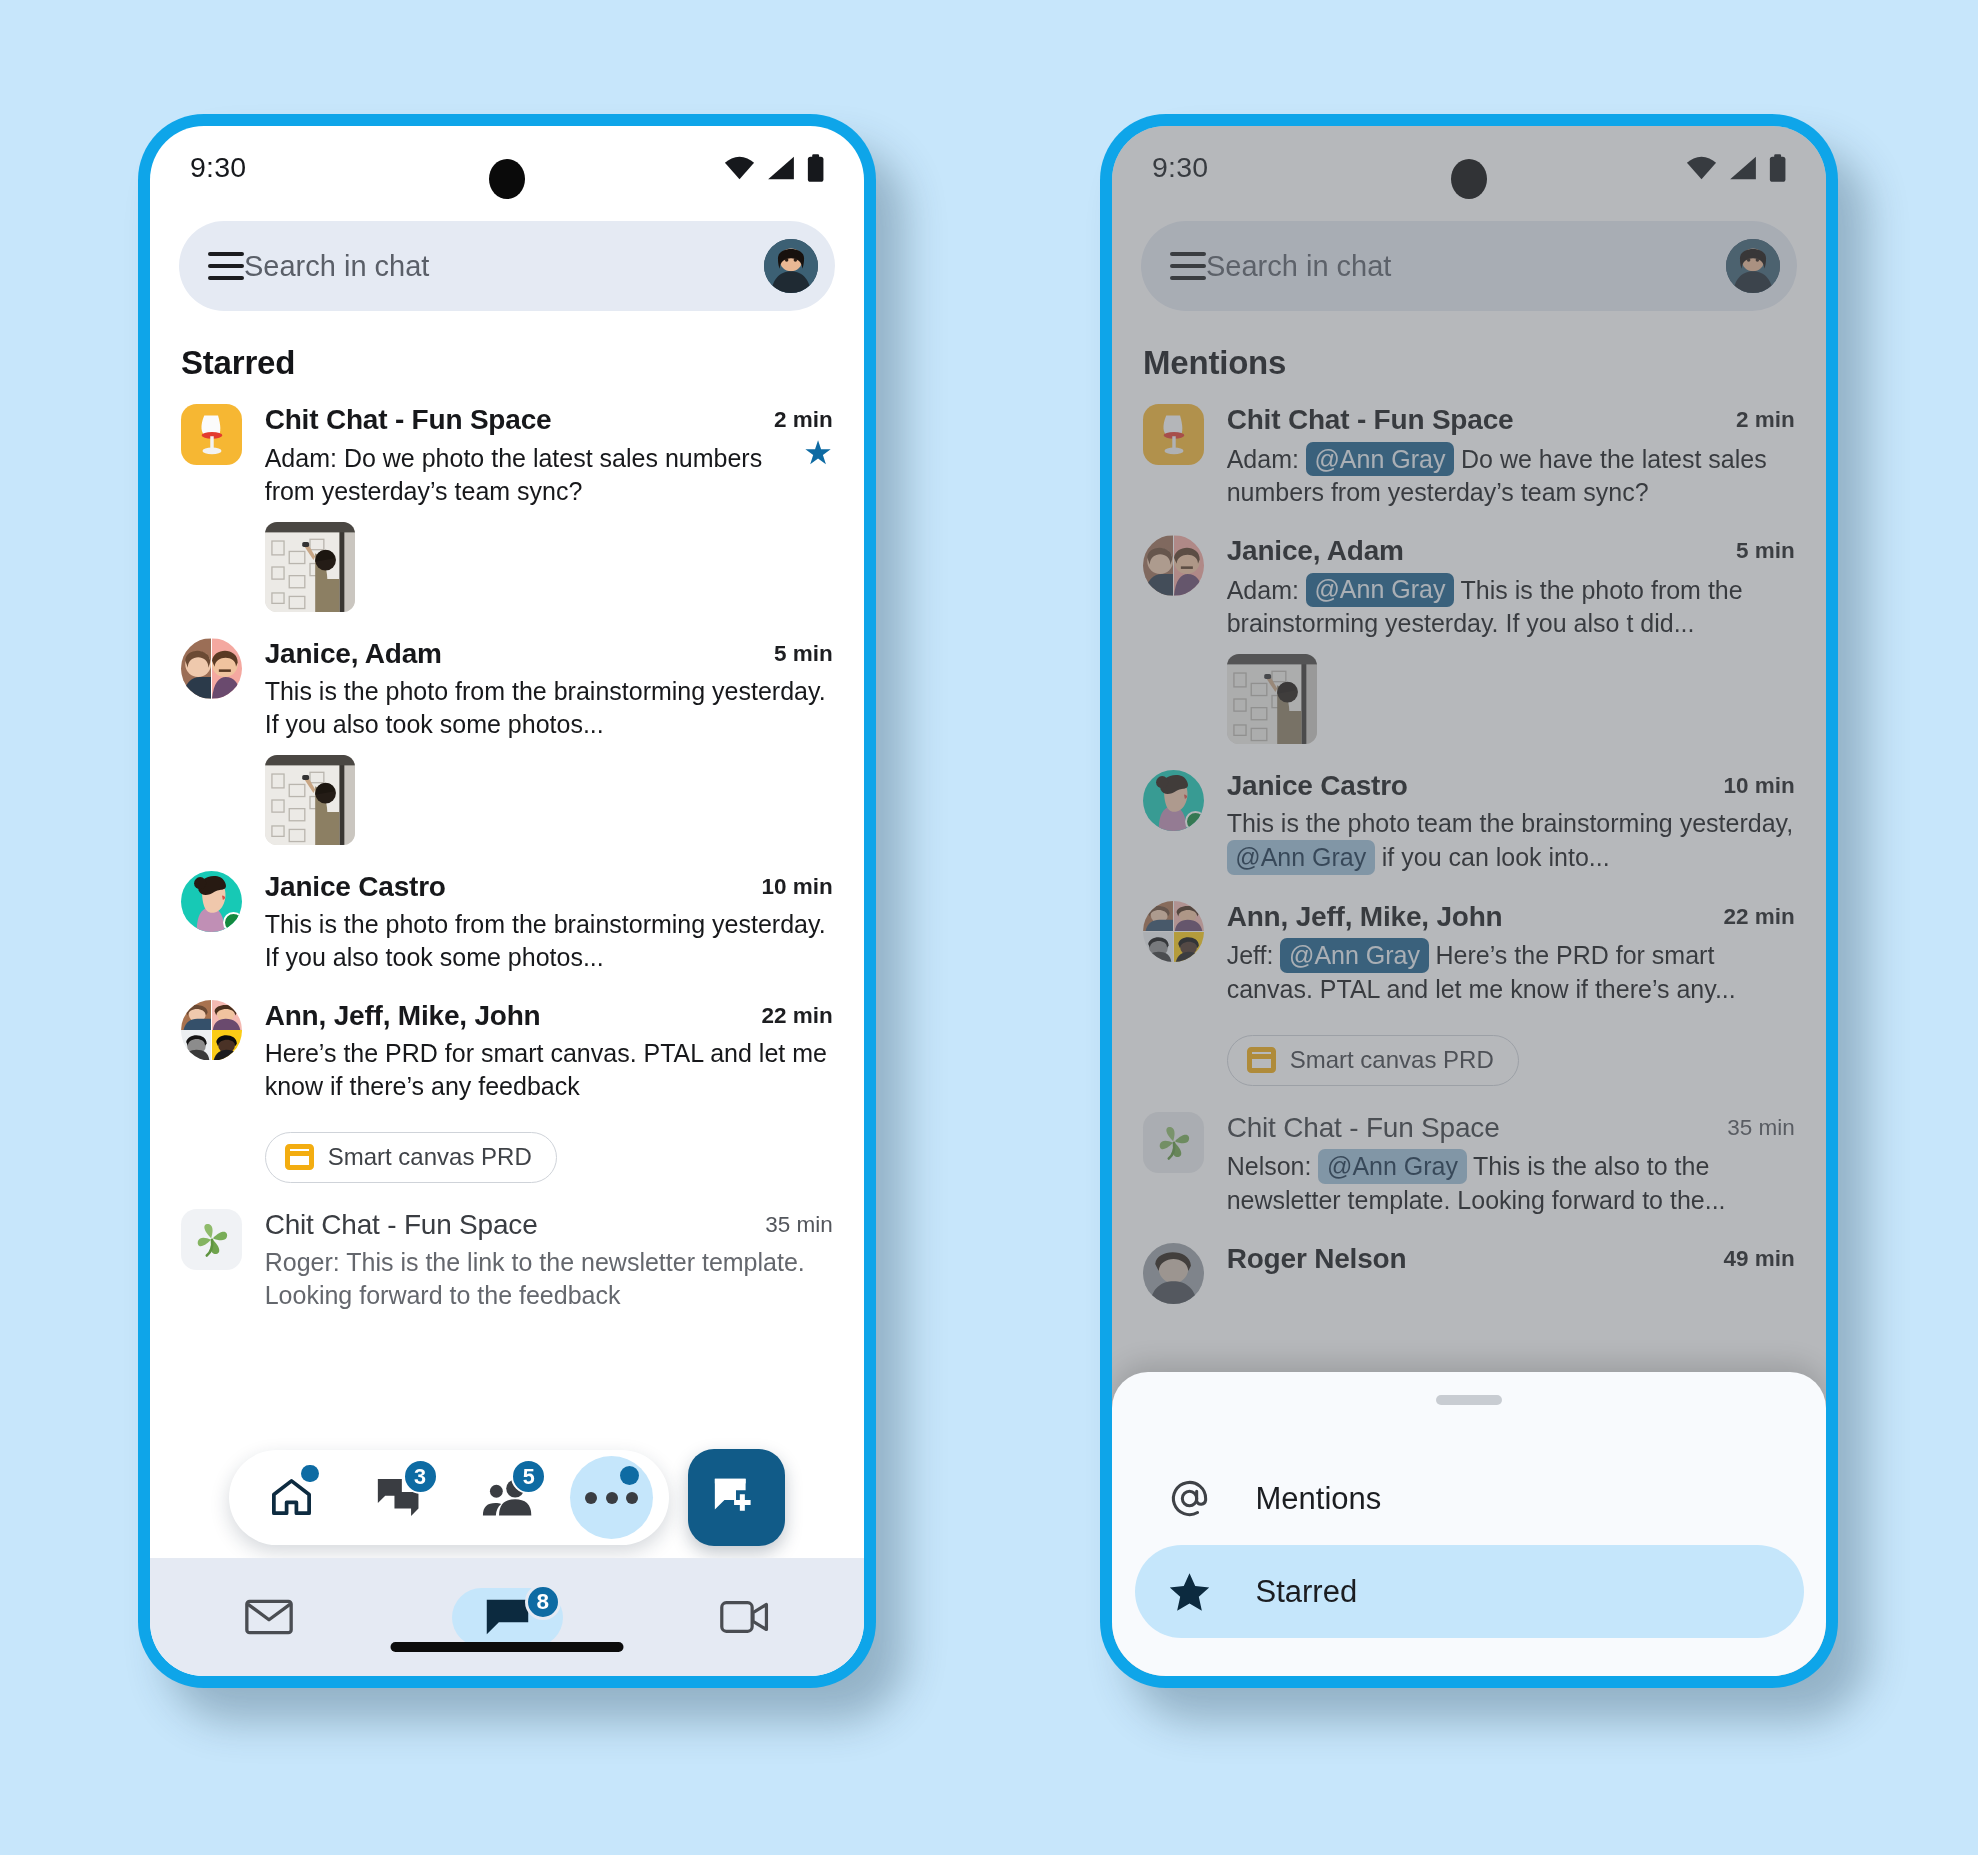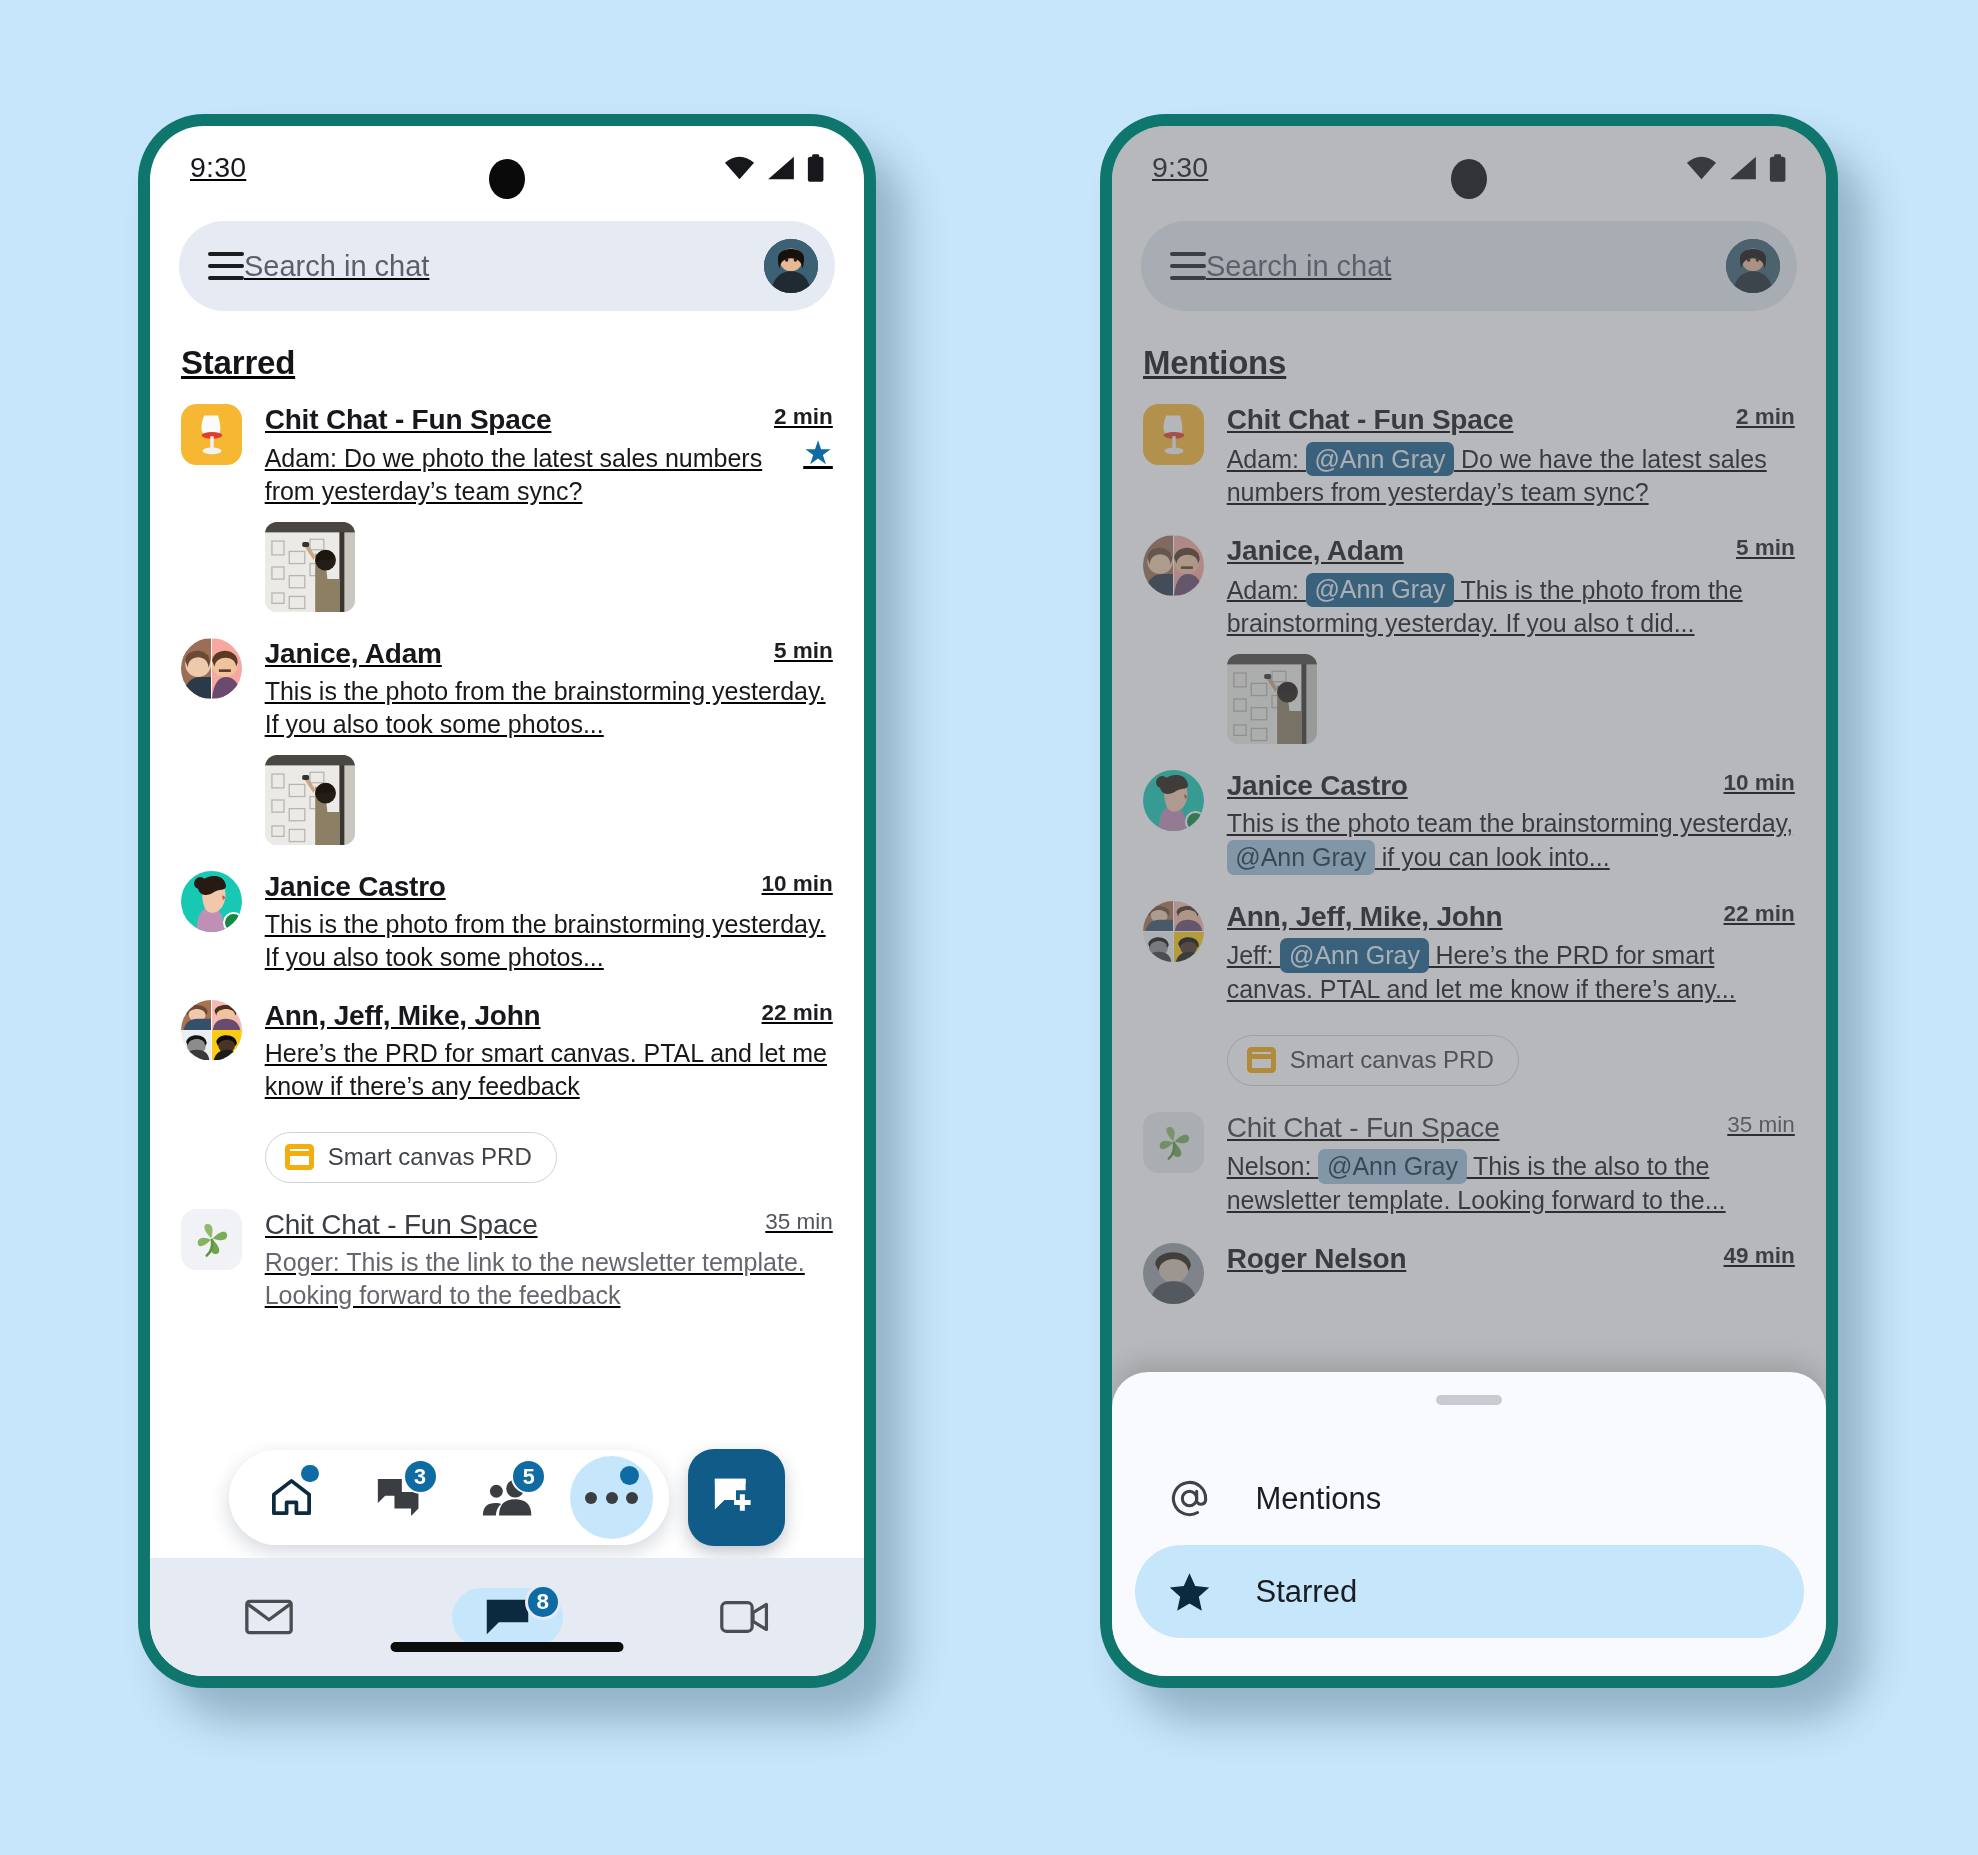--- a/index.html
+++ b/index.html
@@ -8,25 +8,24 @@
     background: #c7e6fb;
     font-family: "Liberation Sans", sans-serif;
     overflow: hidden;
   }
   .stage { position: relative; width: 1978px; height: 1856px; }
 
   
   .phone {
     position: absolute;
     width: 738px; height: 1574px;
-    background: #0f766e;
+    background: #0ea5e9;
     border-radius: 66px;
     padding: 12px;
     box-shadow: 29px 33px 40px rgba(30,60,80,0.30);
-    text-decoration: underline;
   }
   .phone.left  { left: 138px;  top: 114px; }
   .phone.right { left: 1100px; top: 114px; }
   .screen {
     position: relative;
     width: 100%; height: 100%;
     background: #ffffff;
     border-radius: 54px;
     overflow: hidden;
   }
@@ -72,21 +71,21 @@
     margin: 33px 0 5.2px 31px;
     font-size: 33px; font-weight: 700; color: #141518;
     letter-spacing: -0.2px;
   }
 
   
   .list { padding: 0 26px; }
   .row { display: flex; padding: 17.3px 5.2px 8.6px 5.2px; }
   .row-avatar { width: 61px; flex: 0 0 61px; margin-right: 22.5px; position: relative; }
   .row-body { flex: 1; min-width: 0; }
-  .row-head { display: flex; align-items: flex-start; gap: 12px; }
+  .row-head { display: flex; align-items: center; gap: 12px; }
   .row-name {
     font-size: 28px; font-weight: 700; color: #17181b;
     flex: 1; white-space: nowrap; overflow: hidden; text-overflow: ellipsis;
     letter-spacing: -0.2px;
   }
   .row-name.read { font-weight: 400; color: #3a3d42; }
   .row-time { font-size: 22.5px; color: #1d1e21; font-weight: 600; white-space: nowrap; }
   .row-time.read { font-weight: 400; color: #53565c; }
   .row-snippet {
     margin-top: 5.2px; font-size: 25px; line-height: 1.32; color: #17181b;

